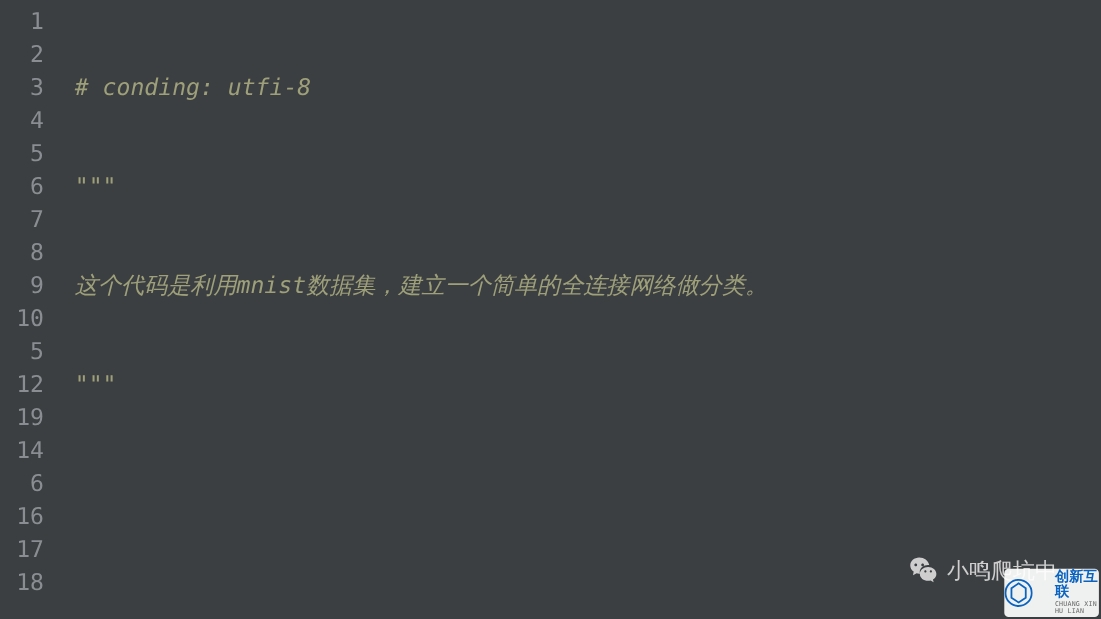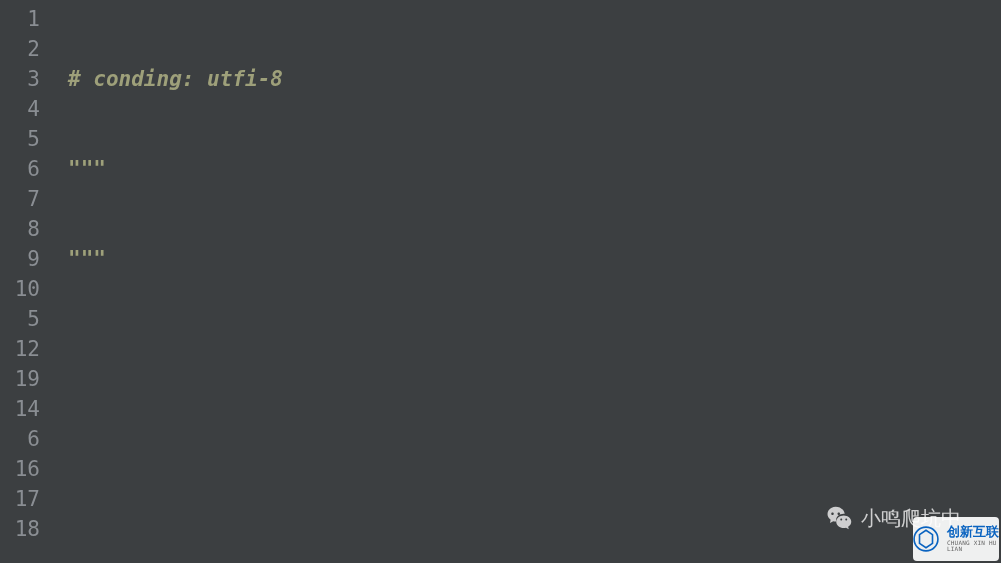--- a/index.html
+++ b/index.html
@@ -31,21 +31,20 @@
   }
   .gutter div { height: 30px; }
   .code {
     flex: 1;
     padding-left: 18px;
     padding-top: 4px;
     color: #bdc1c6;
     white-space: pre;
     overflow: hidden;
     font-style: italic;
-    font-weight: bold;
   }
   .code .line { height: 30px; }
   .cm { color: #9ea07a; }
   .triple { color: #9ea07a; font-style: normal;}
 
   
   .wm1 {
     position: absolute;
     bottom: 30px;
     right: 40px;
@@ -67,21 +66,21 @@
     background: rgba(255,255,255,0.92);
     border-radius: 4px;
     display:flex;
     align-items:center;
     justify-content:center;
     pointer-events:none;
   }
   .wm2 .logo {
     display:flex;
     align-items:center;
-    gap:8px;
+    gap:20px;
     font-size: 10px;
     color:#0a63c0;
     font-style:normal;
     line-height: 1.1;
   }
   .wm2 svg { flex-shrink:0; }
 </style>
 </head>
 <body>
 
@@ -103,20 +102,21 @@
     <div>14</div>
     <div>6</div>
     <div>16</div>
     <div>17</div>
     <div>18</div>
   </div>
 
   <div class="code">
     <div class="line"><span class="cm"># conding: utfi-8</span></div>
     <div class="line"><span class="triple">"""</span></div>
+    <div class="line"><span class="cm">这个代码是利用mnist数据集，建立一个简单的全连接网络做分类。</span></div>
     <div class="line"><span class="triple">"""</span></div>
     
     
     
     
     
     
     
     
     

